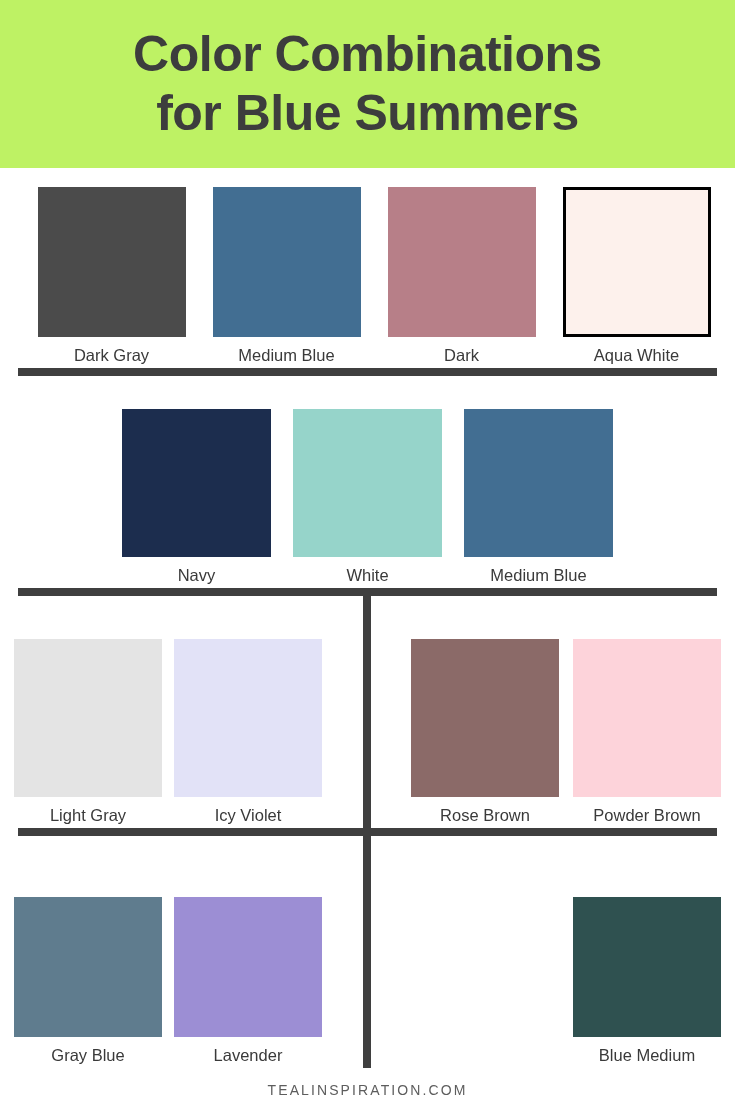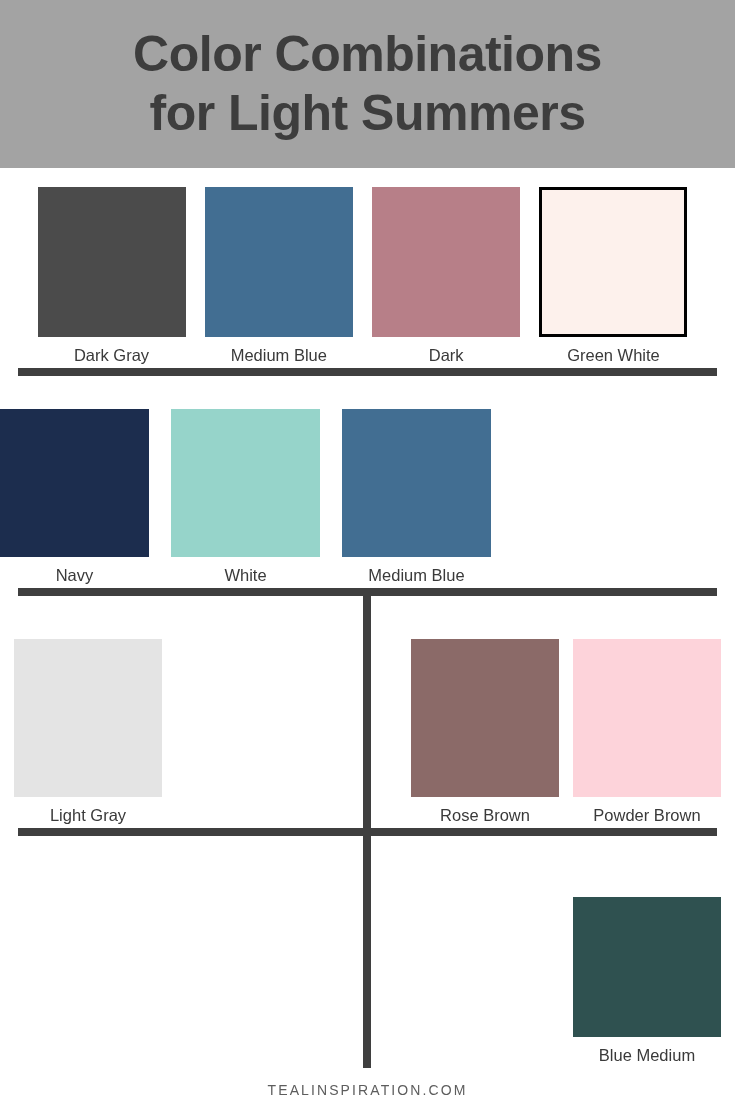--- a/index.html
+++ b/index.html
@@ -42,21 +42,21 @@
     letter-spacing: -0.5px;
     text-align: center;
     white-space: nowrap;
   }
 
   
   .row {
     position: relative;
     display: flex;
     align-items: flex-end;
-    justify-content: flex-start;
+    justify-content: center;
     box-sizing: border-box;
   }
 
   .swatch-cell {
     display: flex;
     flex-direction: column;
     align-items: center;
     box-sizing: border-box;
   }
   .swatch {
@@ -83,21 +83,21 @@
     width: 8px;
     background: #3f3f3f;
     left: 363px;
     top: 0;
     bottom: 0;
   }
 
   
   #row-1 {
     flex: 0 0 200px;
-    padding: 0 40px 4px 30px;
+    padding: 0 17px 4px 30px;
     justify-content: space-between;
   }
   #row-1 .swatch { width: 148px; height: 150px; }
   #row-1 .swatch-cell { width: 163px; }
 
   #row-2 {
     flex: 0 0 212px;
     padding: 0 0 4px 0;
     gap: 22px;
   }
@@ -145,41 +145,41 @@
     letter-spacing: 2.1px;
     color: #5d5d5d;
     text-transform: uppercase;
   }
 </style>
 </head>
 <body>
 
 <div class="poster">
 
-  <div class="header" style="background: #a3a3a3;">
+  <div class="header" style="background: #bef264;">
     <div class="header-line" style="color: rgb(61, 61, 61);">Color Combinations</div>
-    <div class="header-line" style="color: rgb(61, 61, 61);">for Light Summers</div>
+    <div class="header-line" style="color: rgb(61, 61, 61);">for Blue Summers</div>
   </div>
 
   <div class="row" id="row-1">
     <div class="swatch-cell">
       <div class="swatch" style="background: rgb(75, 75, 75);"></div>
       <div class="swatch-label">Dark Gray</div>
     </div>
     <div class="swatch-cell">
       <div class="swatch" style="background: rgb(66, 110, 146);"></div>
       <div class="swatch-label">Medium Blue</div>
     </div>
     <div class="swatch-cell">
       <div class="swatch" style="background: rgb(183, 127, 136);"></div>
       <div class="swatch-label">Dark</div>
     </div>
     <div class="swatch-cell">
       <div class="swatch" style="background: rgb(253, 241, 236); border: 3px solid rgb(0, 0, 0);"></div>
-      <div class="swatch-label">Green White</div>
+      <div class="swatch-label">Aqua White</div>
     </div>
   </div>
 
   <div class="hrule" style="background: rgb(63, 63, 63);"></div>
 
   <div class="row" id="row-2">
     <div class="swatch-cell">
       <div class="swatch" style="background: rgb(28, 45, 78);"></div>
       <div class="swatch-label">Navy</div>
     </div>
@@ -195,37 +195,51 @@
 
   <div class="hrule" style="background: rgb(63, 63, 63);"></div>
 
   <div class="split-row" id="row-3">
     <div class="vrule" style="background: rgb(63, 63, 63);"></div>
     <div class="split-half left">
       <div class="swatch-cell">
         <div class="swatch" style="background: rgb(228, 228, 228);"></div>
         <div class="swatch-label">Light Gray</div>
       </div>
+      <div class="swatch-cell">
+        <div class="swatch" style="background: rgb(226, 226, 247);"></div>
+        <div class="swatch-label">Icy Violet</div>
+      </div>
     </div>
     <div class="split-half right">
       <div class="swatch-cell">
         <div class="swatch" style="background: rgb(139, 106, 104);"></div>
         <div class="swatch-label">Rose Brown</div>
       </div>
       <div class="swatch-cell">
         <div class="swatch" style="background: rgb(253, 211, 218);"></div>
         <div class="swatch-label">Powder Brown</div>
       </div>
     </div>
   </div>
 
   <div class="hrule" style="background: rgb(63, 63, 63);"></div>
 
   <div class="split-row" id="row-4">
     <div class="vrule" style="background: rgb(63, 63, 63);"></div>
+    <div class="split-half left">
+      <div class="swatch-cell">
+        <div class="swatch" style="background: rgb(95, 124, 142);"></div>
+        <div class="swatch-label">Gray Blue</div>
+      </div>
+      <div class="swatch-cell">
+        <div class="swatch" style="background: rgb(156, 142, 212);"></div>
+        <div class="swatch-label">Lavender</div>
+      </div>
+    </div>
     <div class="split-half right">
       <div class="swatch-cell">
         <div class="swatch" style="background: rgb(47, 81, 80);"></div>
         <div class="swatch-label">Blue Medium</div>
       </div>
     </div>
   </div>
 
   <div class="footer">
     <div class="footer-text" style="color: rgb(93, 93, 93);">TEALINSPIRATION.COM</div>

